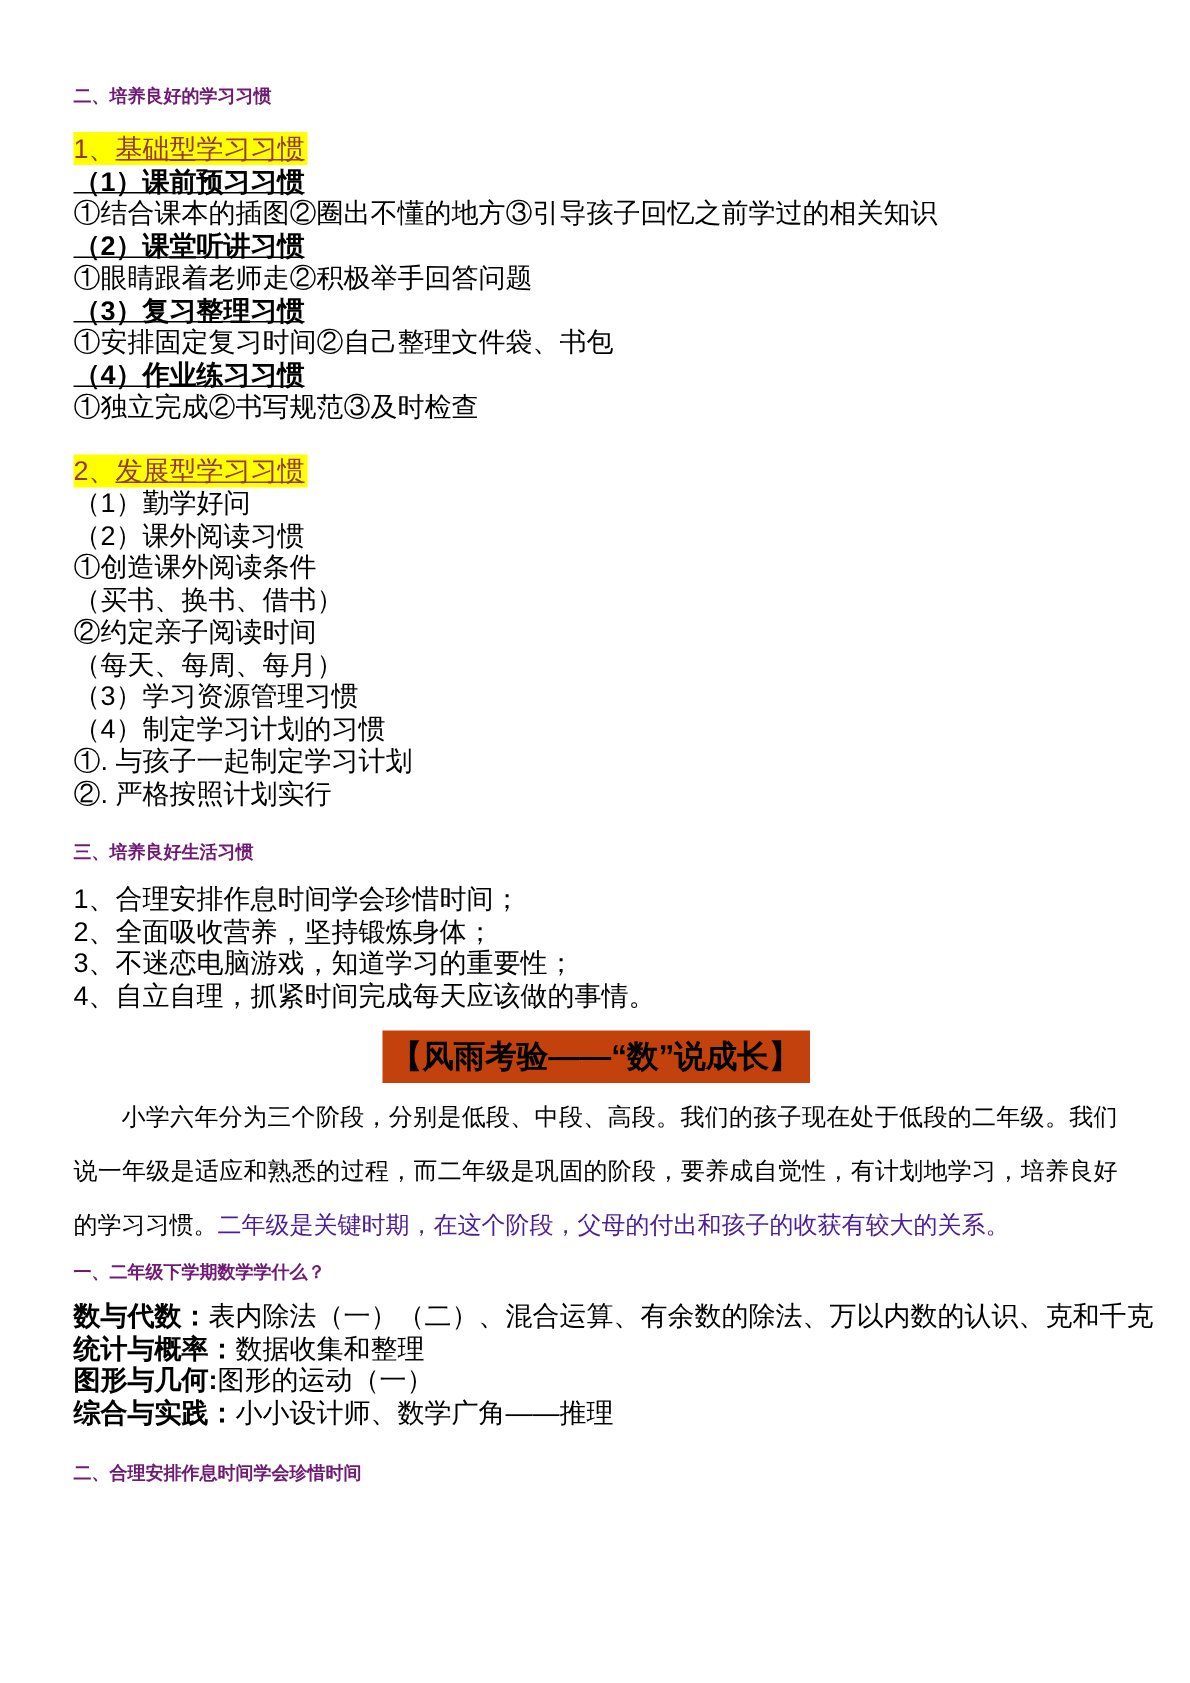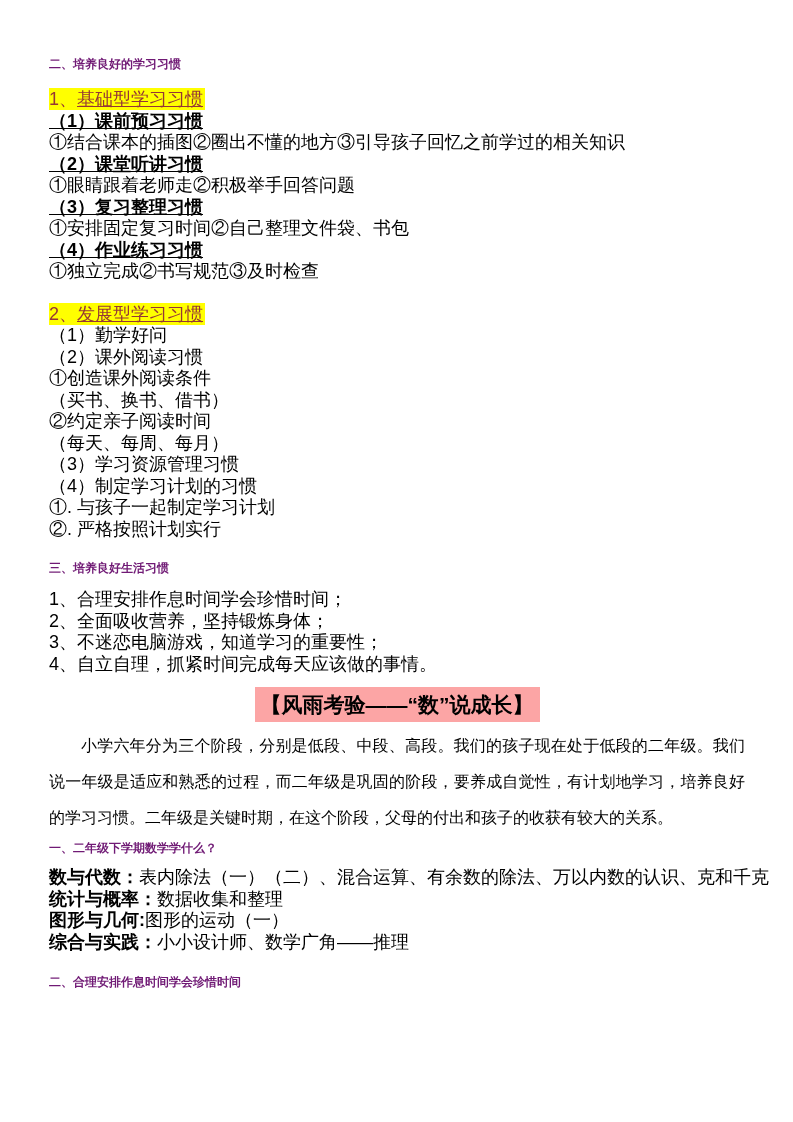--- a/index.html
+++ b/index.html
@@ -32,36 +32,36 @@
     color: #953735;
     padding: 1px 2px 1px 0;
   }
   .hl-yellow .u { text-decoration: underline; }
   .head-u { text-decoration: underline; font-weight: bold; }
   .dev-block { margin-top: 21px; }
   .t-life { margin-top: 16px; margin-bottom: 9px; }
   .banner-wrap { text-align: center; margin-top: 12px; }
   .banner {
     display: inline-block;
-    background: #fca5a5;
+    background: #c2410c;
     color: #000;
     font-size: 21px;
     font-weight: 700;
     line-height: 27px;
     padding: 4px 6px;
   }
   .para {
     font-size: 16px;
     line-height: 36px;
     text-align: justify;
     text-indent: 32px;
     margin-top: 6px;
   }
   .para-2 { margin-top: 0; }
-  .red { color: #000000; }
+  .red { color: #4c1d95; }
   .t-math { margin-top: 0; margin-bottom: 7px; }
   .math-line .lbl { font-weight: 700; }
   .t-diff { margin-top: 17px; }
 </style>
 </head>
 <body>
 
 <div class="page">
 
   <div class="sec-title t-study">二、培养良好的学习习惯</div>

